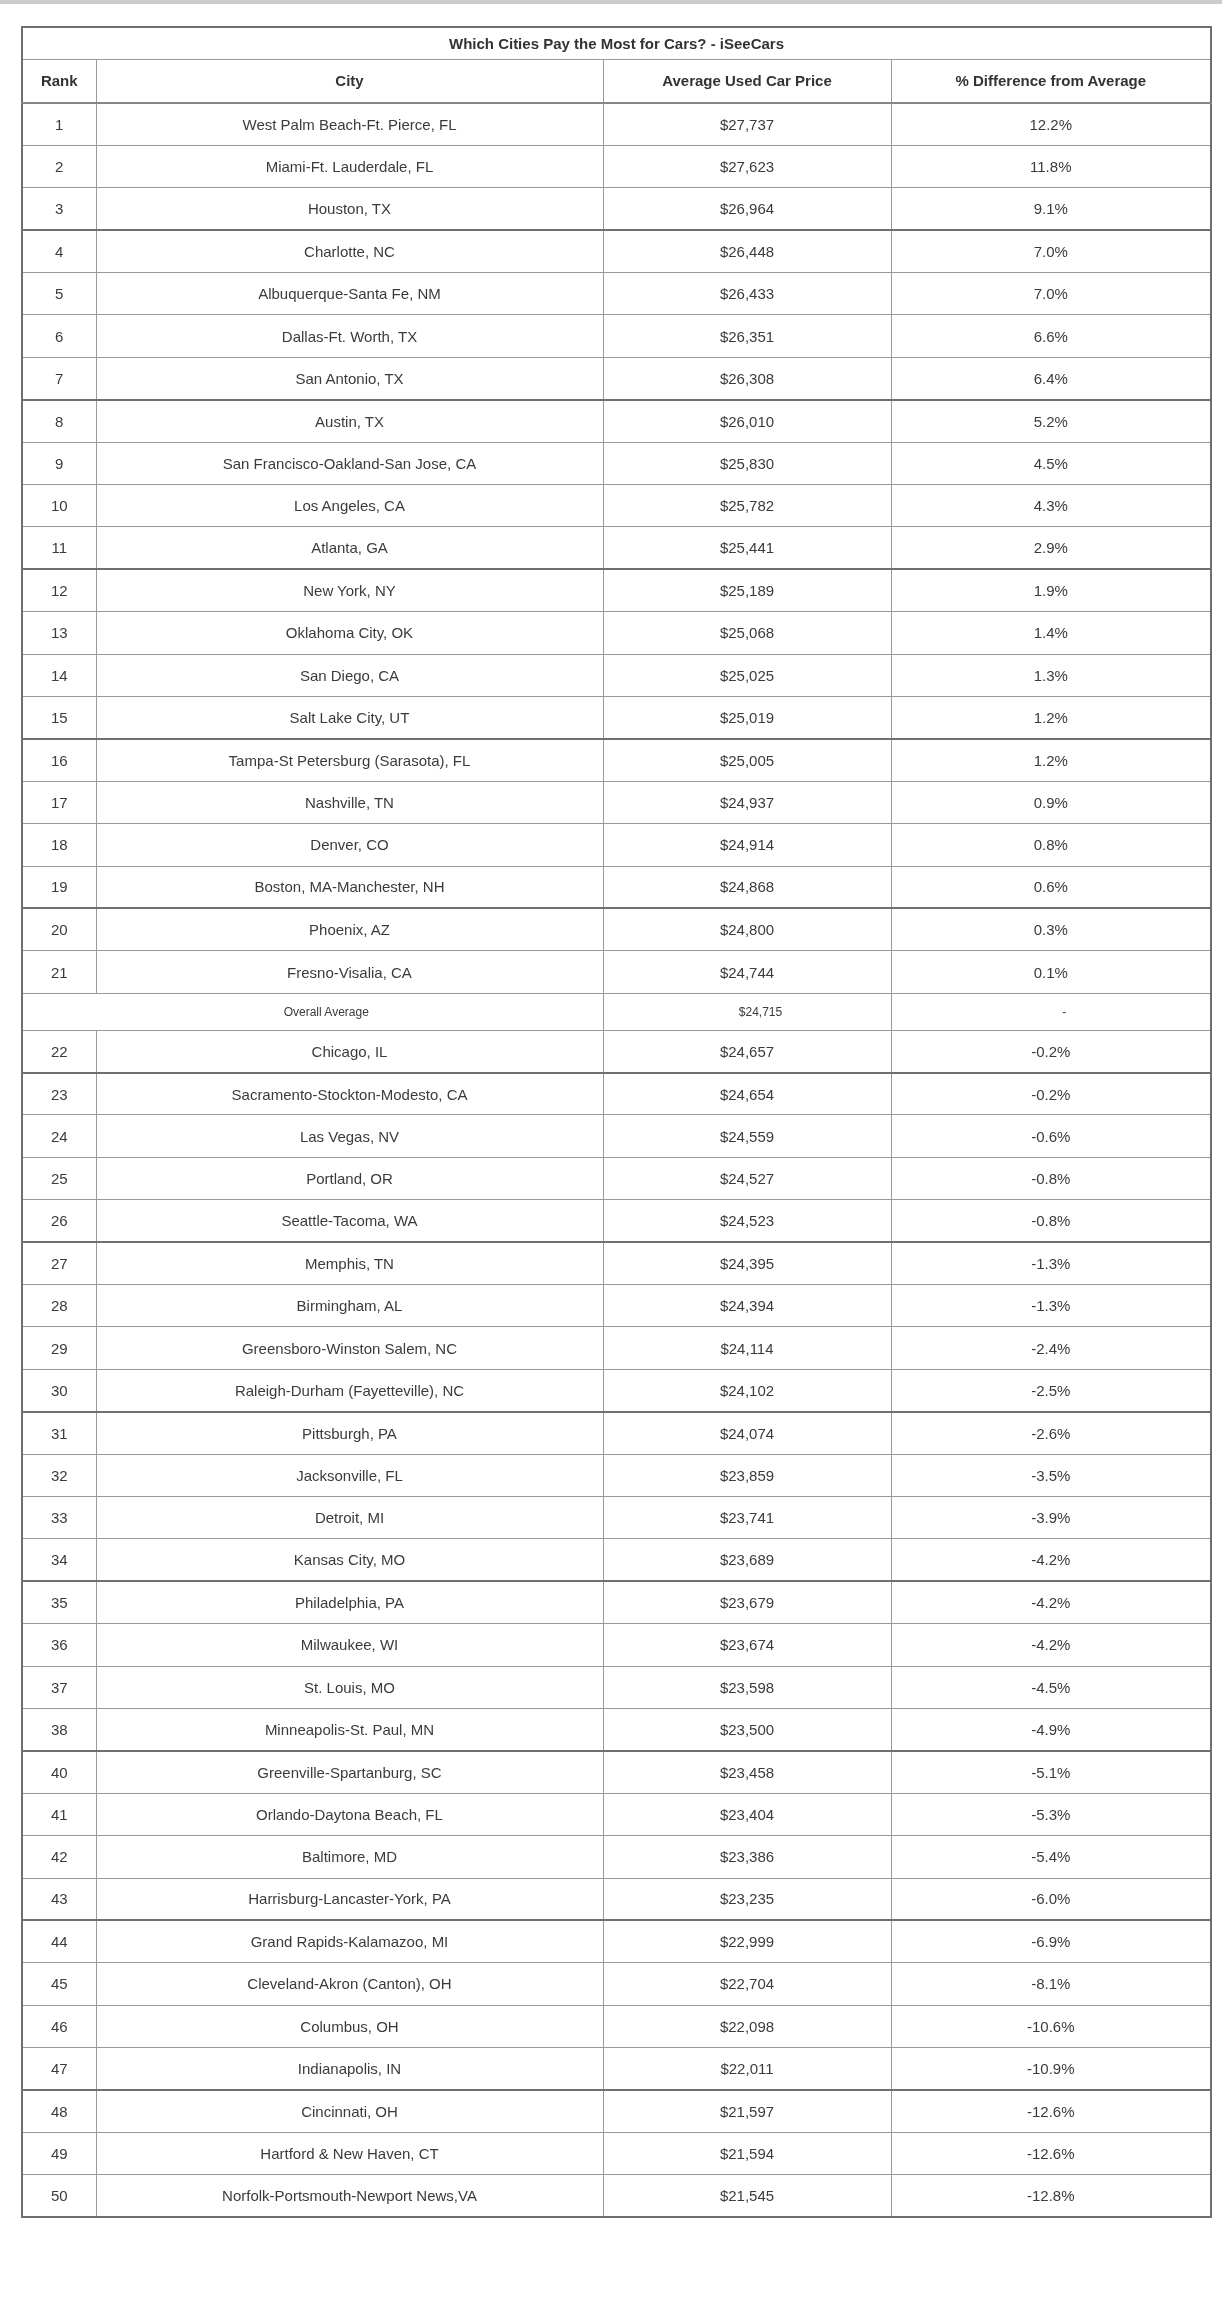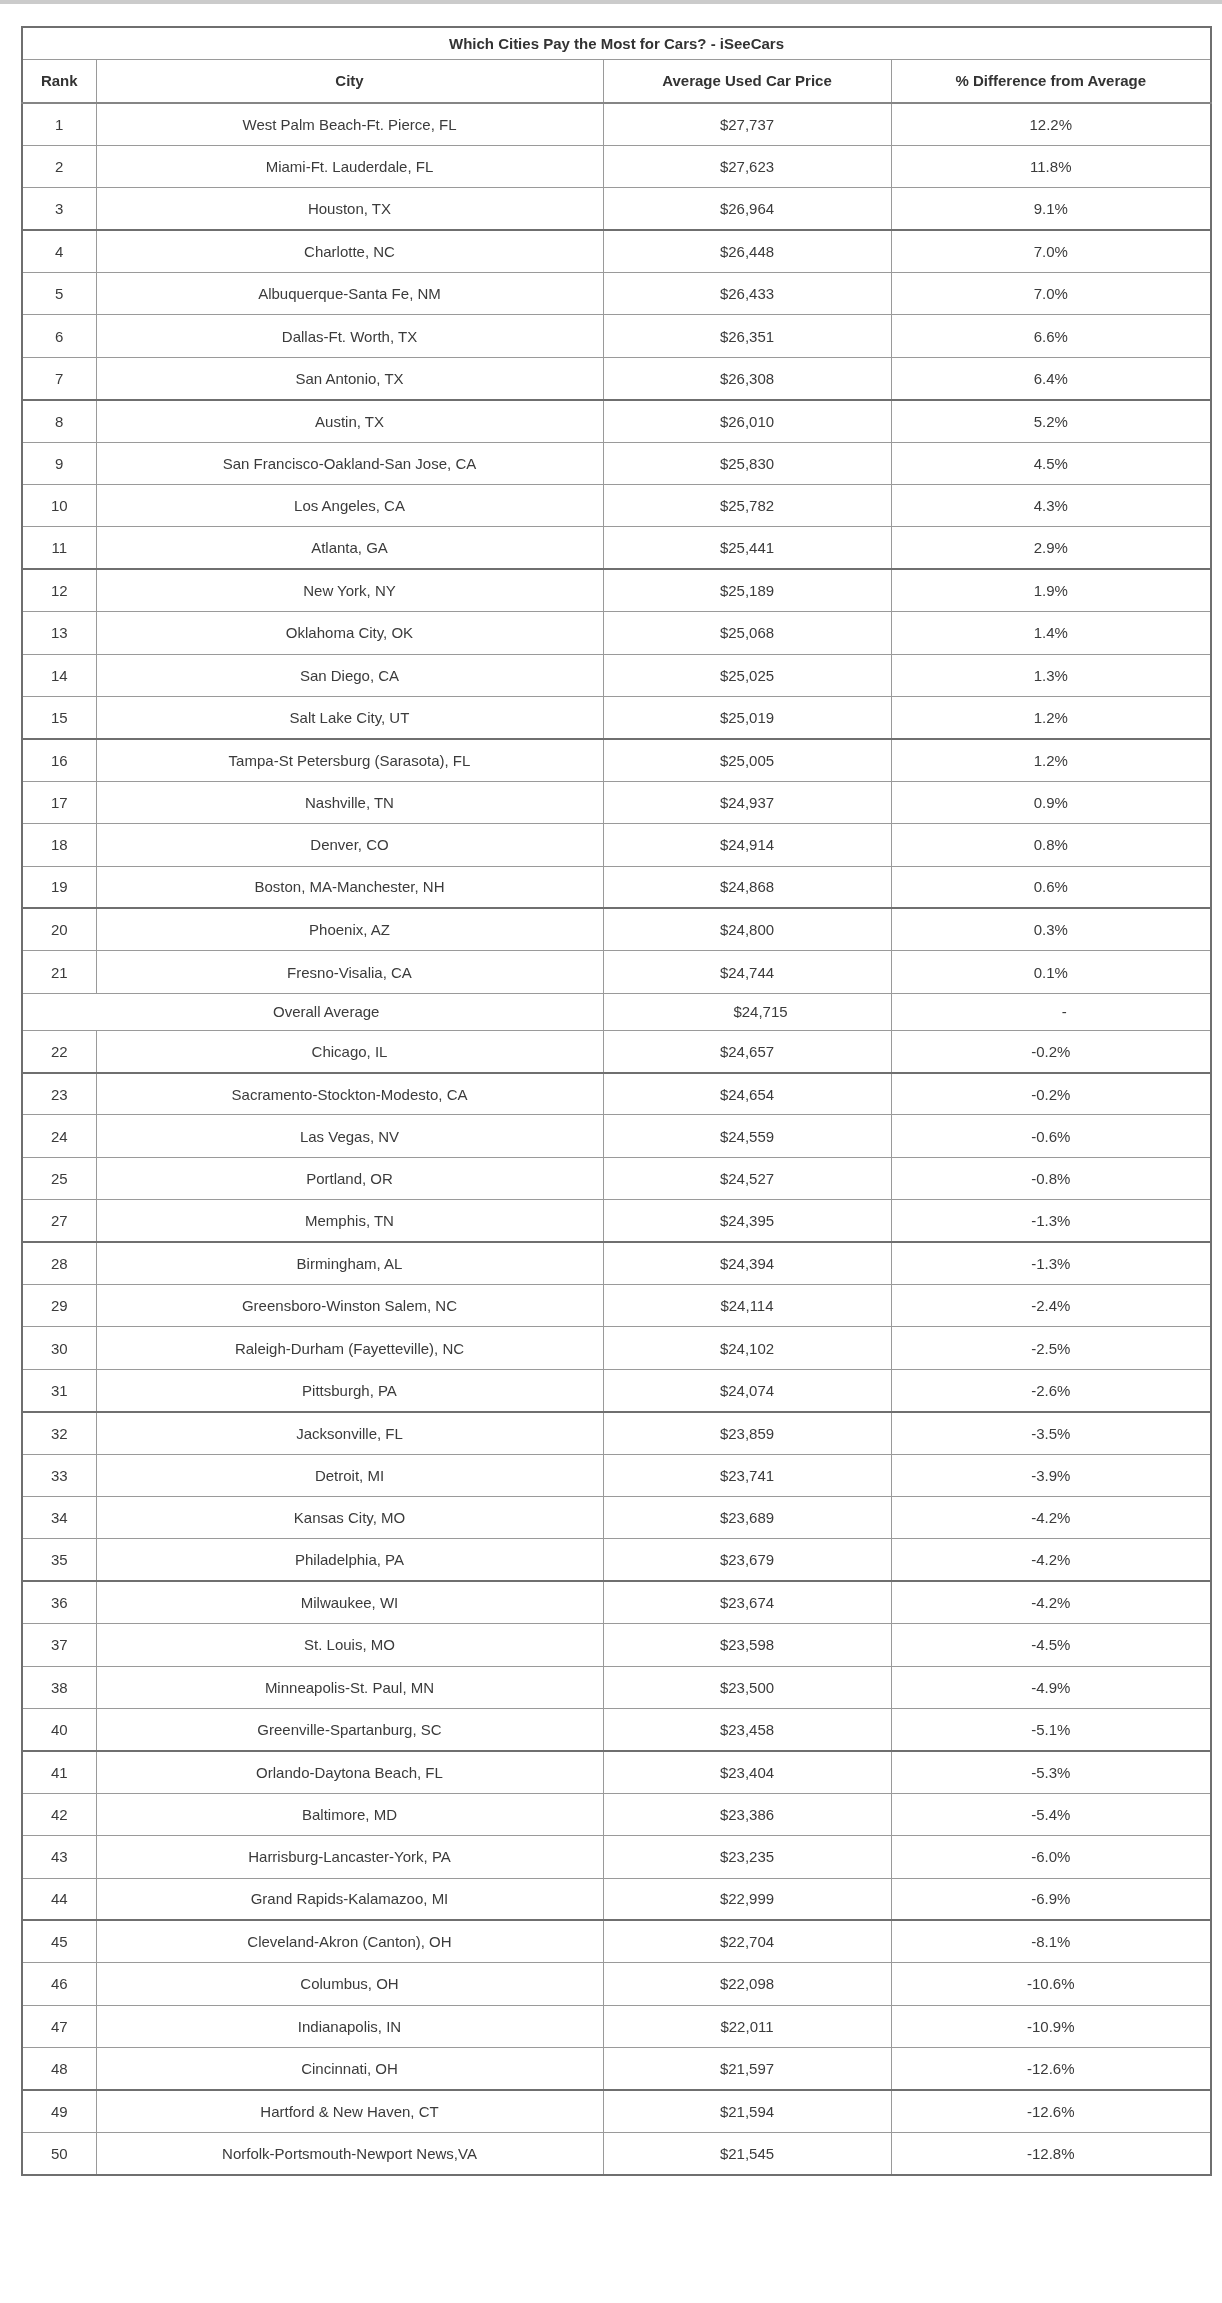--- a/index.html
+++ b/index.html
@@ -68,21 +68,21 @@
   
   tbody td { height: 42.4px; }
   
   tbody tr:nth-child(4n+3) td {
     border-bottom-width: 2px;
     border-bottom-color: var(--thick);
   }
   
   tbody tr.avg td {
     height: 37px;
-    font-size: 15px;
+    font-size: 12px;
     padding-left: 31px;
   }
   
   col.c-rank  { width: 74px; }
   col.c-city  { width: 507px; }
   col.c-price { width: 288px; }
   col.c-diff  { width: 320px; }
 </style>
 </head>
 <body>
@@ -258,20 +258,26 @@
           <td>$24,559</td>
           <td>-0.6%</td>
         </tr>
         <tr>
           <td>25</td>
           <td>Portland, OR</td>
           <td>$24,527</td>
           <td>-0.8%</td>
         </tr>
         <tr>
+          <td>26</td>
+          <td>Seattle-Tacoma, WA</td>
+          <td>$24,523</td>
+          <td>-0.8%</td>
+        </tr>
+        <tr>
           <td>27</td>
           <td>Memphis, TN</td>
           <td>$24,395</td>
           <td>-1.3%</td>
         </tr>
         <tr>
           <td>28</td>
           <td>Birmingham, AL</td>
           <td>$24,394</td>
           <td>-1.3%</td>

